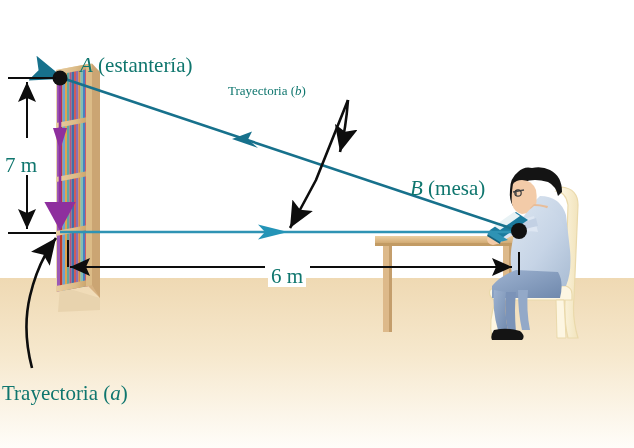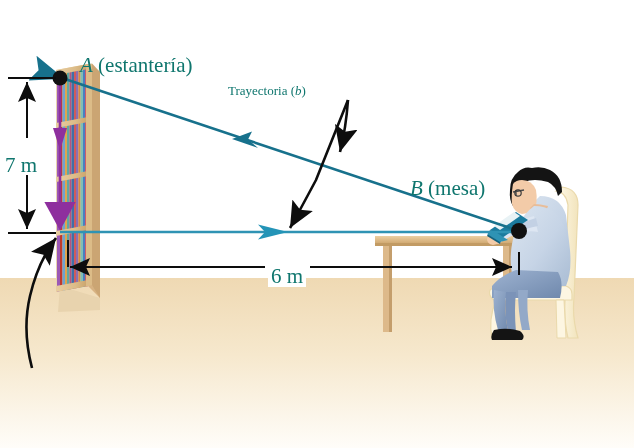--- a/index.html
+++ b/index.html
@@ -222,18 +222,21 @@
   </div>
 
   <div class="lbl" id="lbl-b">
     <span class="it">B</span><span> (mesa)</span>
   </div>
 
   <div class="lbl" id="lbl-traj-b">
     <span>Trayectoria (</span><span class="it">b</span><span>)</span>
   </div>
 
+  <div class="lbl" id="lbl-traj-a">
+    <span>Trayectoria (</span><span class="it">a</span><span>)</span>
+  </div>
 
   <div class="lbl" id="lbl-1m">7 m</div>
 
   <div class="lbl" id="lbl-3m">6 m</div>
 
 </div>
 
 </body></html>

